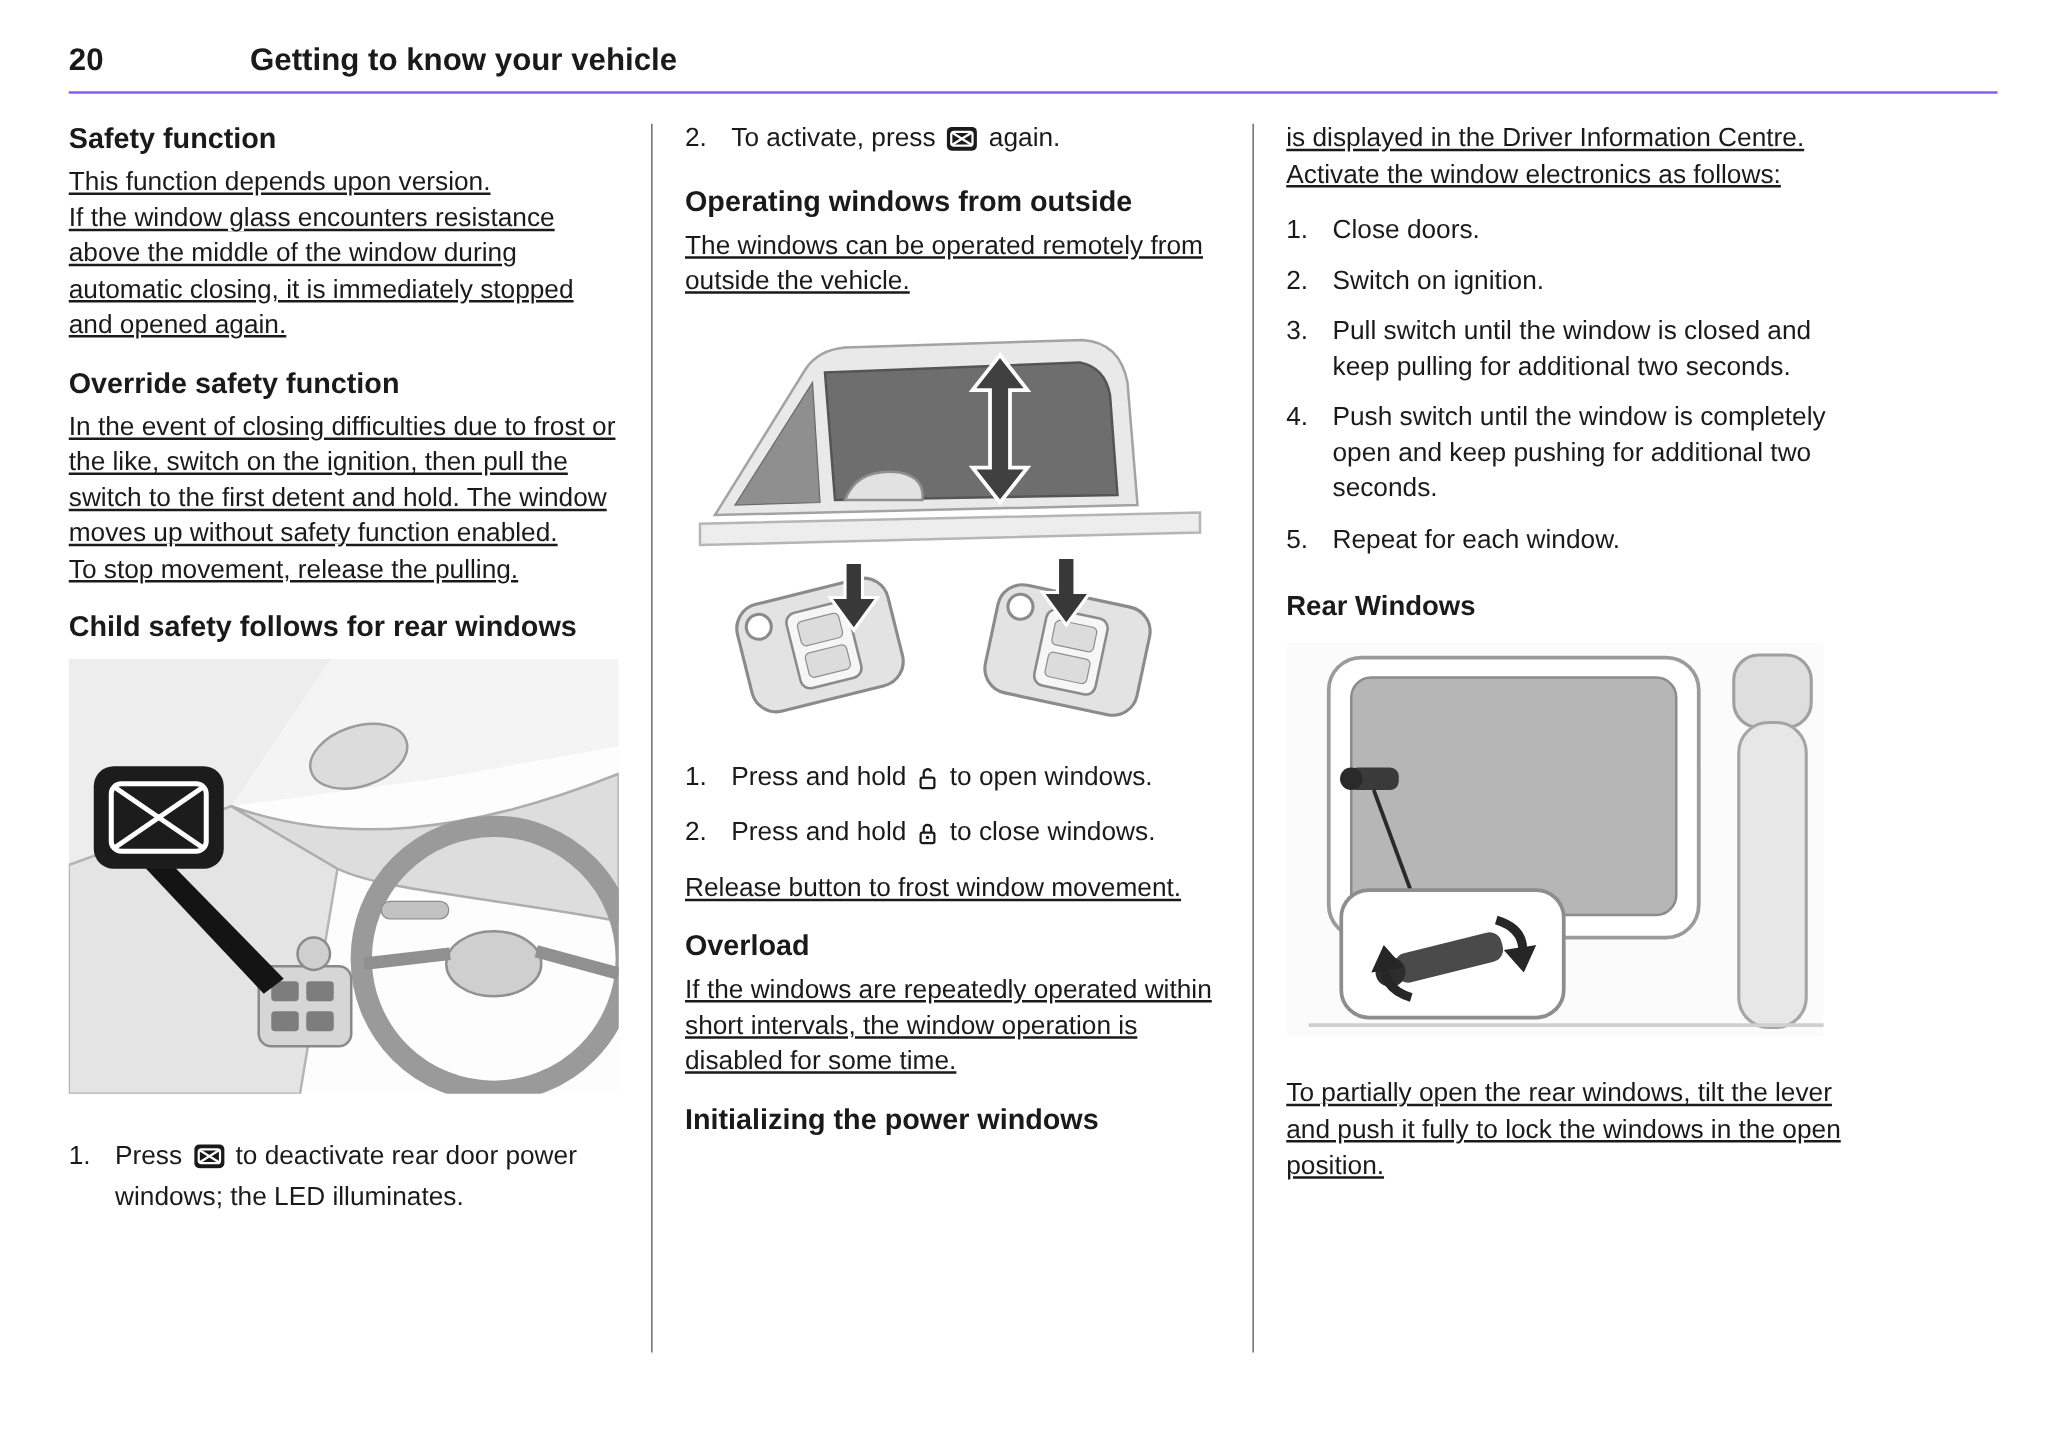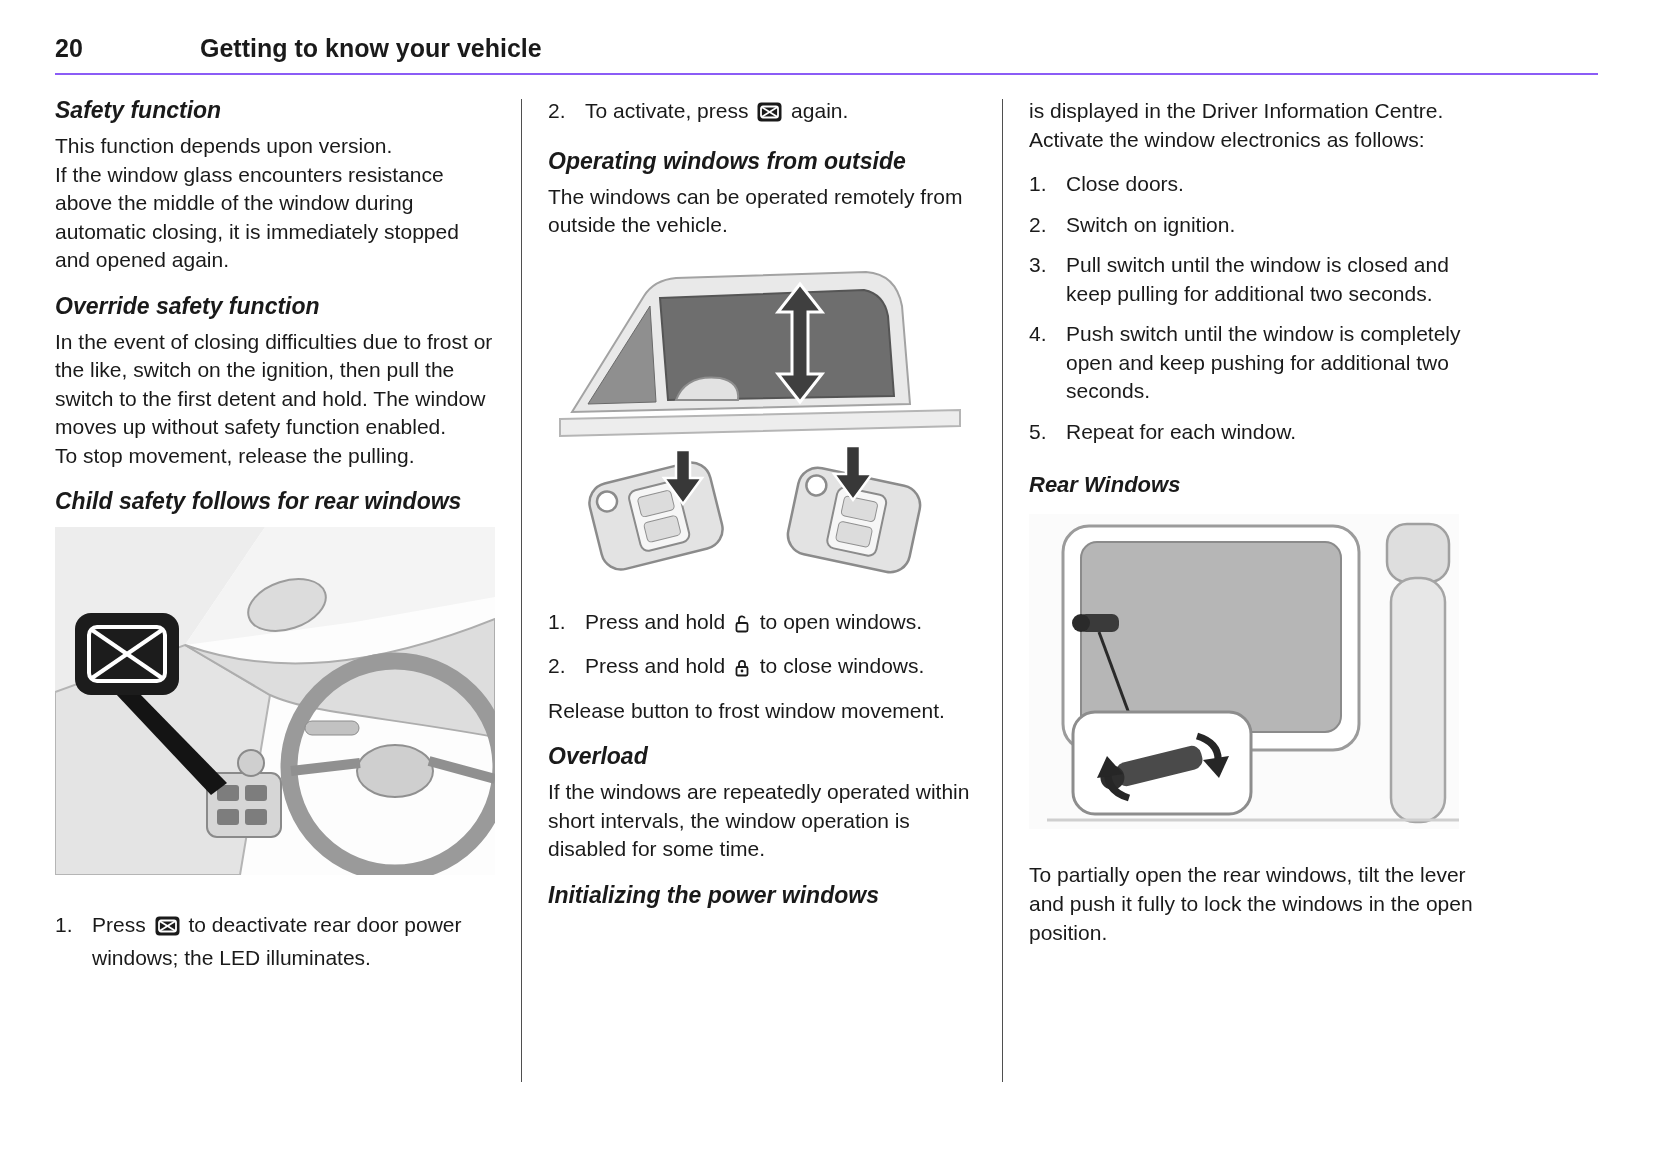--- a/index.html
+++ b/index.html
@@ -10,26 +10,26 @@
   .hdr { display: flex; align-items: baseline; padding-bottom: 10px; border-bottom: 2px solid #8b5cf6; }
   .pagenum { font-size: 25px; font-weight: bold; width: 145px; flex: none; }
   .chapter { font-size: 25px; font-weight: bold; }
 
   .columns { display: flex; margin-top: 22px; min-height: 985px; }
   .vdiv { width: 1px; background: #4f4f4f; margin: 2px 26px 0 26px; flex: none; }
   .col1 { width: 440px; flex: none; }
   .col2 { width: 428px; flex: none; }
   .col3 { width: 452px; flex: none; }
 
-  h2 { font-size: 23px; font-weight: bold; margin: 18px 0 8px 0; font-style: italic; }
+  h2 { font-size: 23px; font-weight: bold; margin: 18px 0 8px 0; }
   h2.first { margin-top: 0; }
   h2.big { font-size: 22px; margin: 26px 0 16px 0; }
 
   p { font-size: 21px; line-height: 1.36; }
-  .block { margin-bottom: 14px; }
+  .block { margin-bottom: 14px; text-decoration: underline; }
 
   .li { display: flex; font-size: 21px; line-height: 1.36; margin-bottom: 12px; }
   .li .num { width: 37px; flex: none; }
   .li .txt { flex: 1; }
 
   .steplist { margin-top: 16px; margin-bottom: 6px; }
 
   .inline-icon { display: inline-block; vertical-align: -4px; margin: 0 3px; }
 
   .figure { line-height: 0; }

